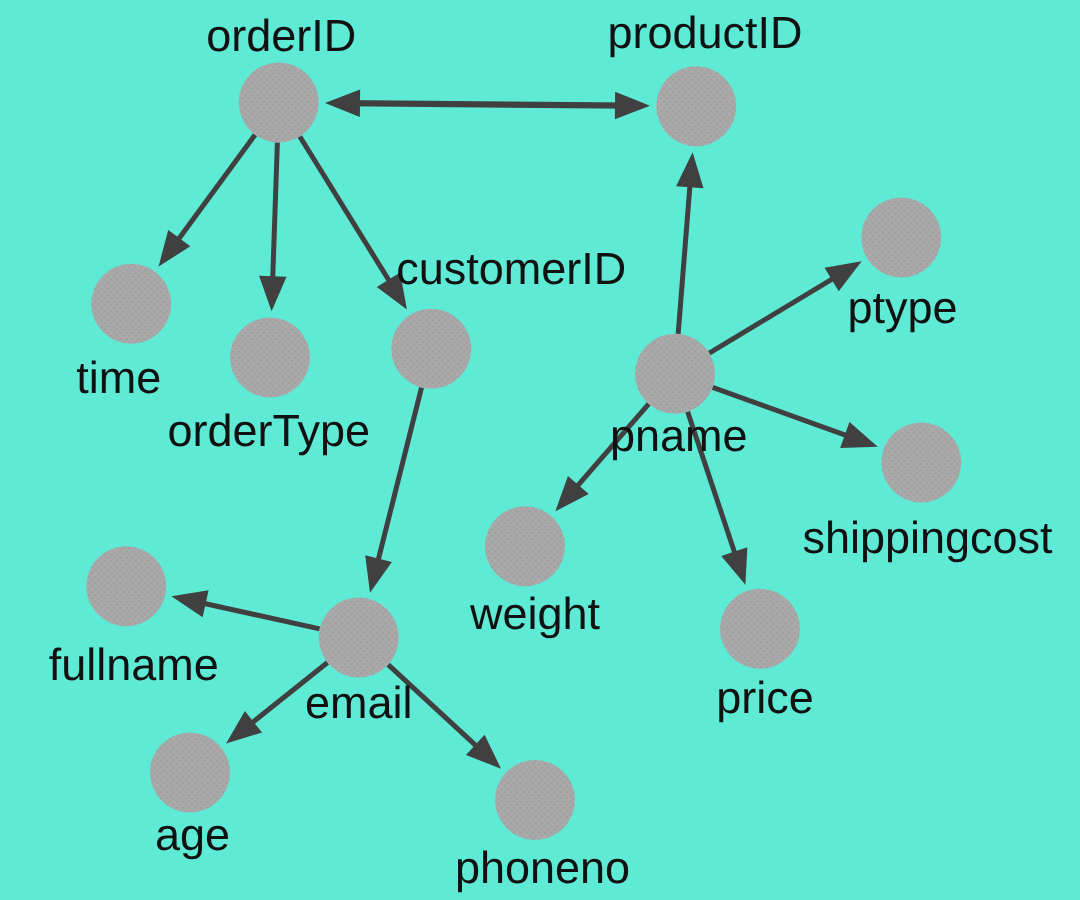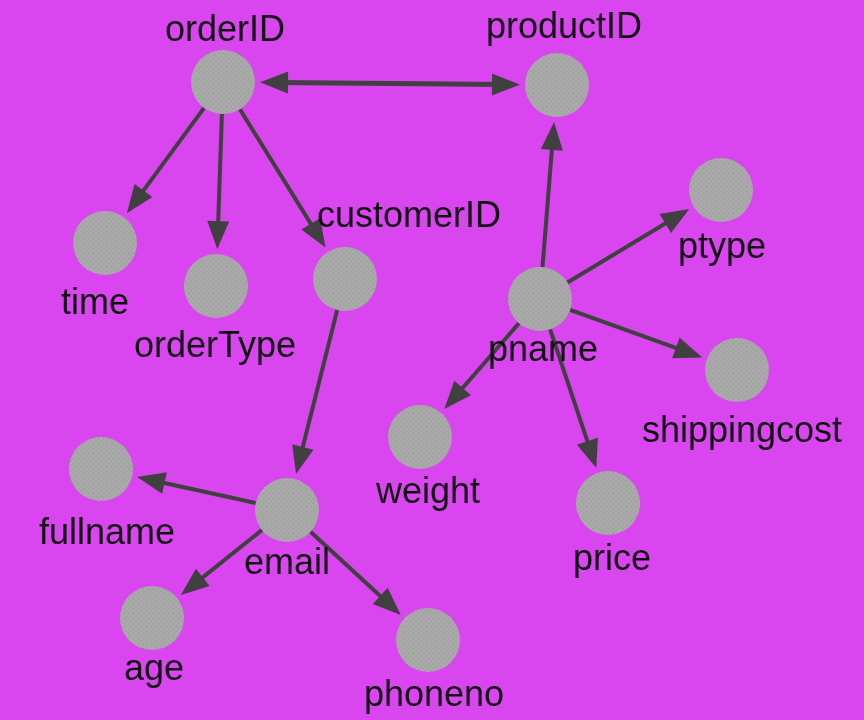--- a/index.html
+++ b/index.html
@@ -4,21 +4,21 @@
 <style>
   html, body {
     margin: 0;
     padding: 0;
     background: #ffffff;
   }
   #stage {
     position: relative;
     width: 864px;
     height: 720px;
-    background: #d946ef;
+    background: #5eead4;
     overflow: hidden;
   }
   svg {
     display: block;
     width: 864px;
     height: 720px;
   }
   svg text {
     font-family: "Liberation Sans", "DejaVu Sans", sans-serif;
     font-weight: 400;

